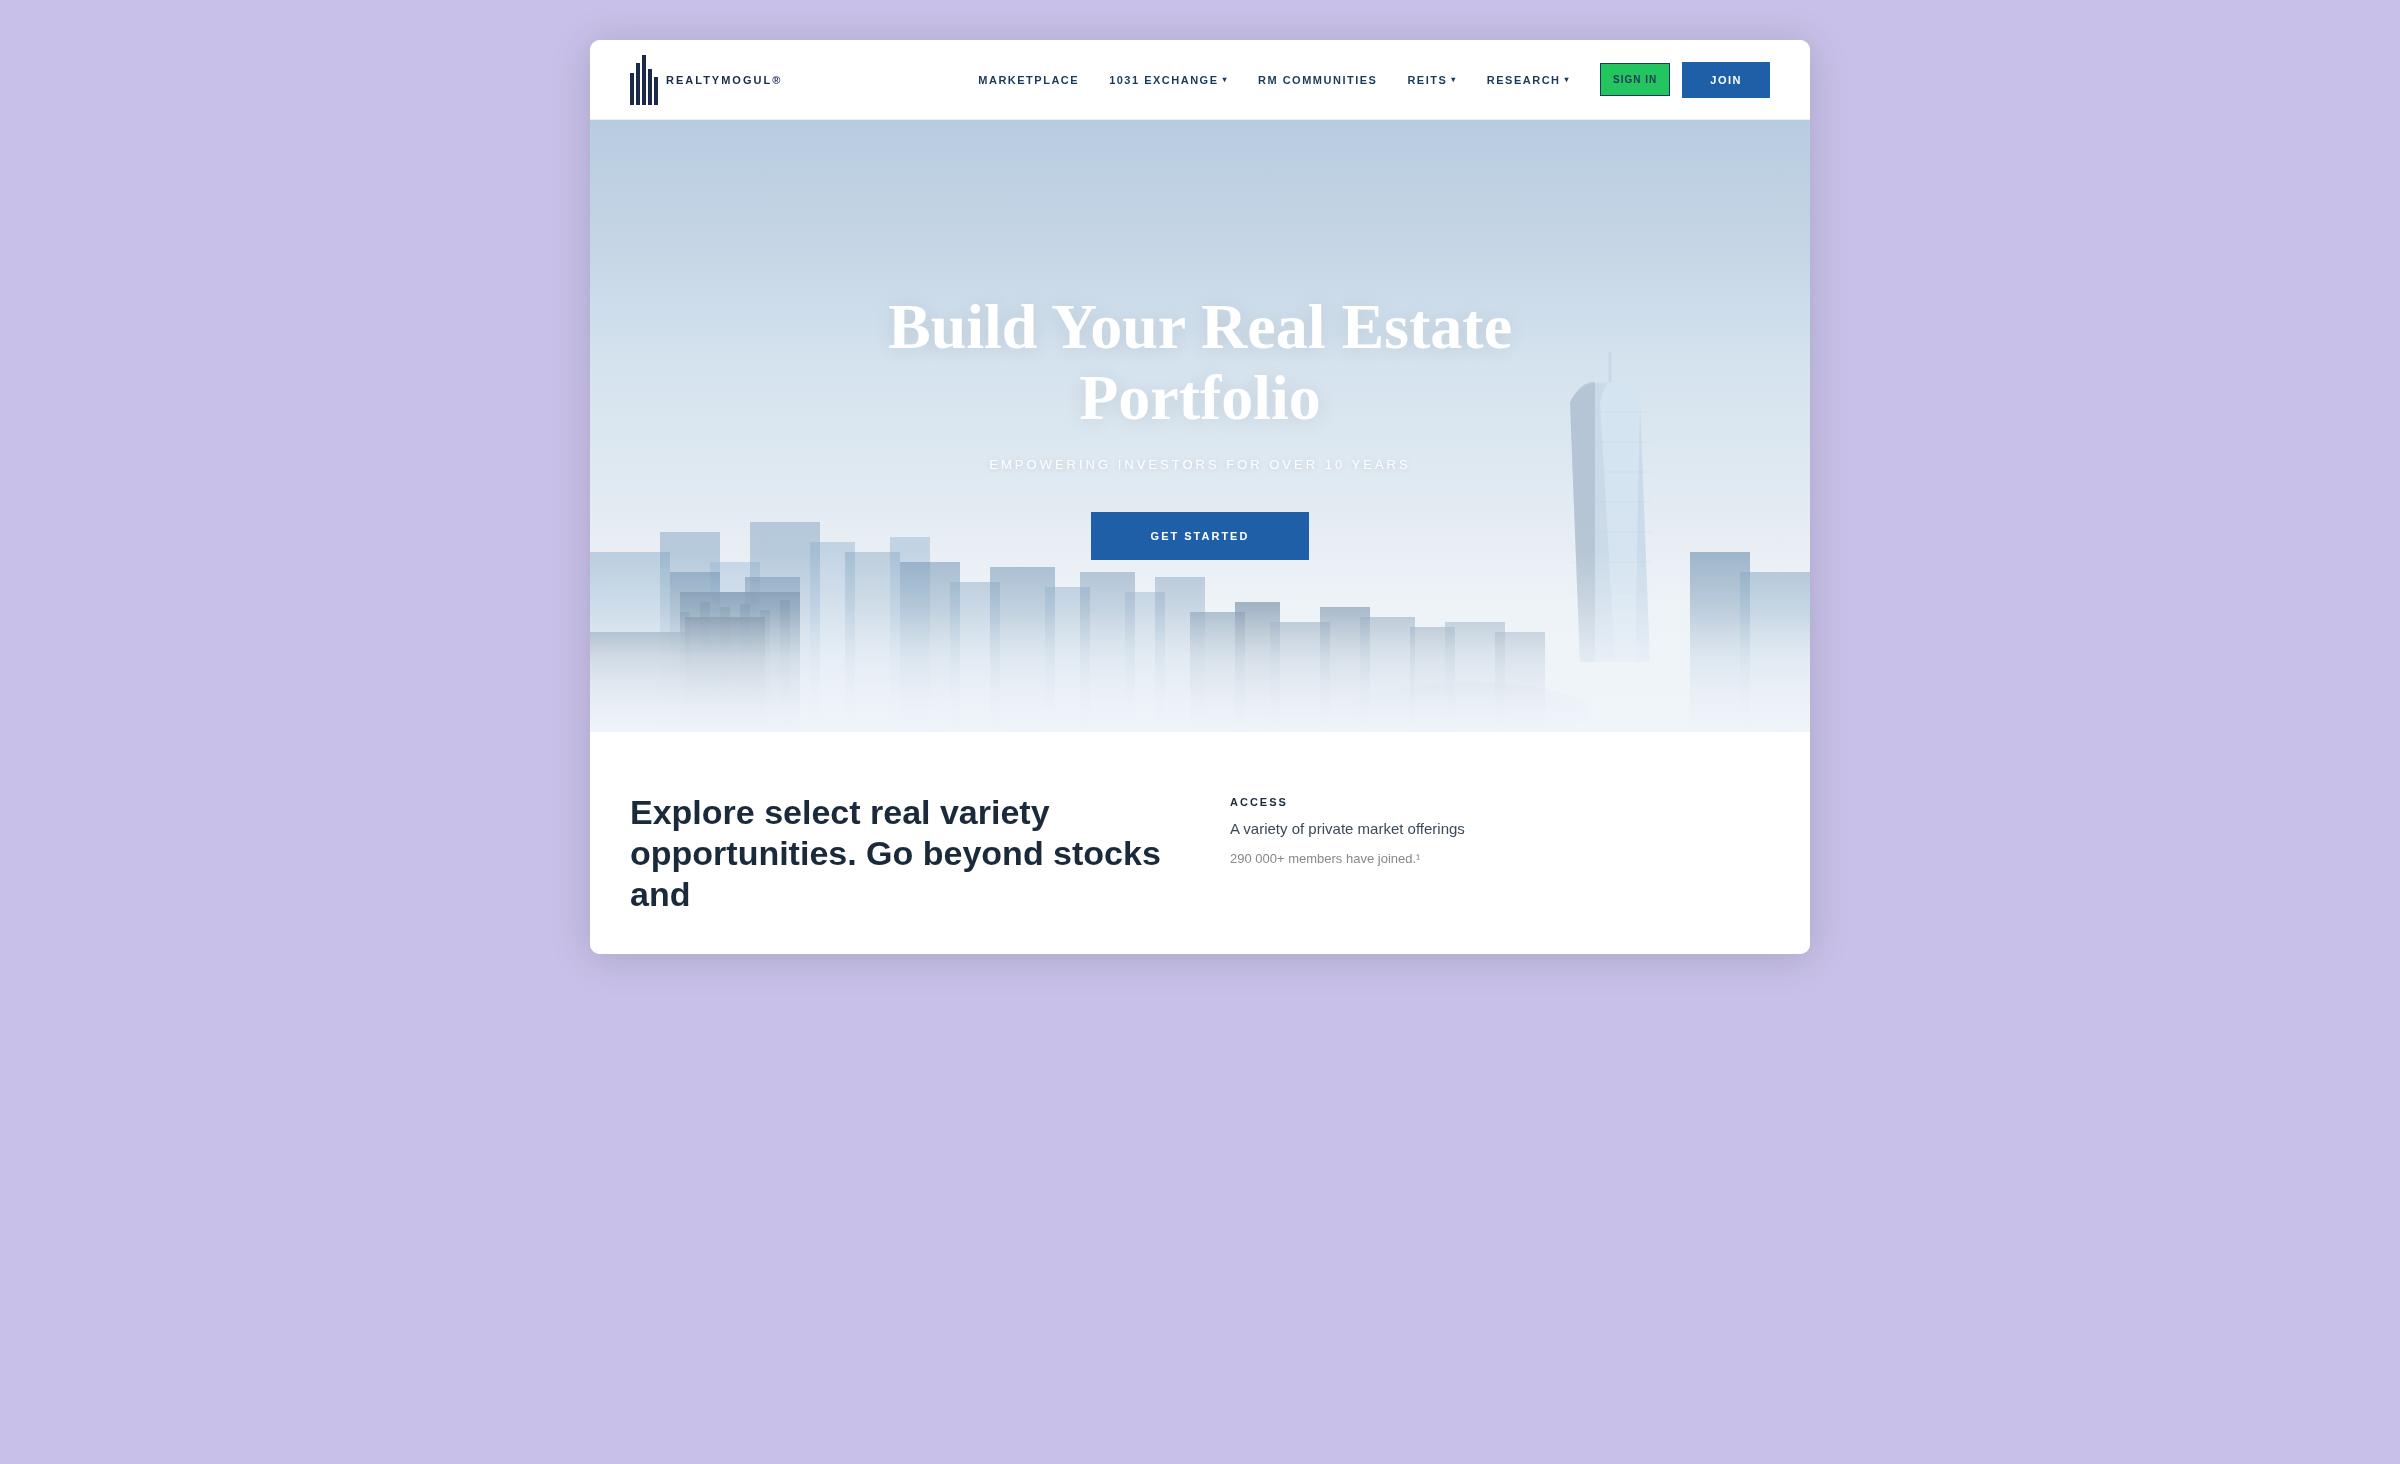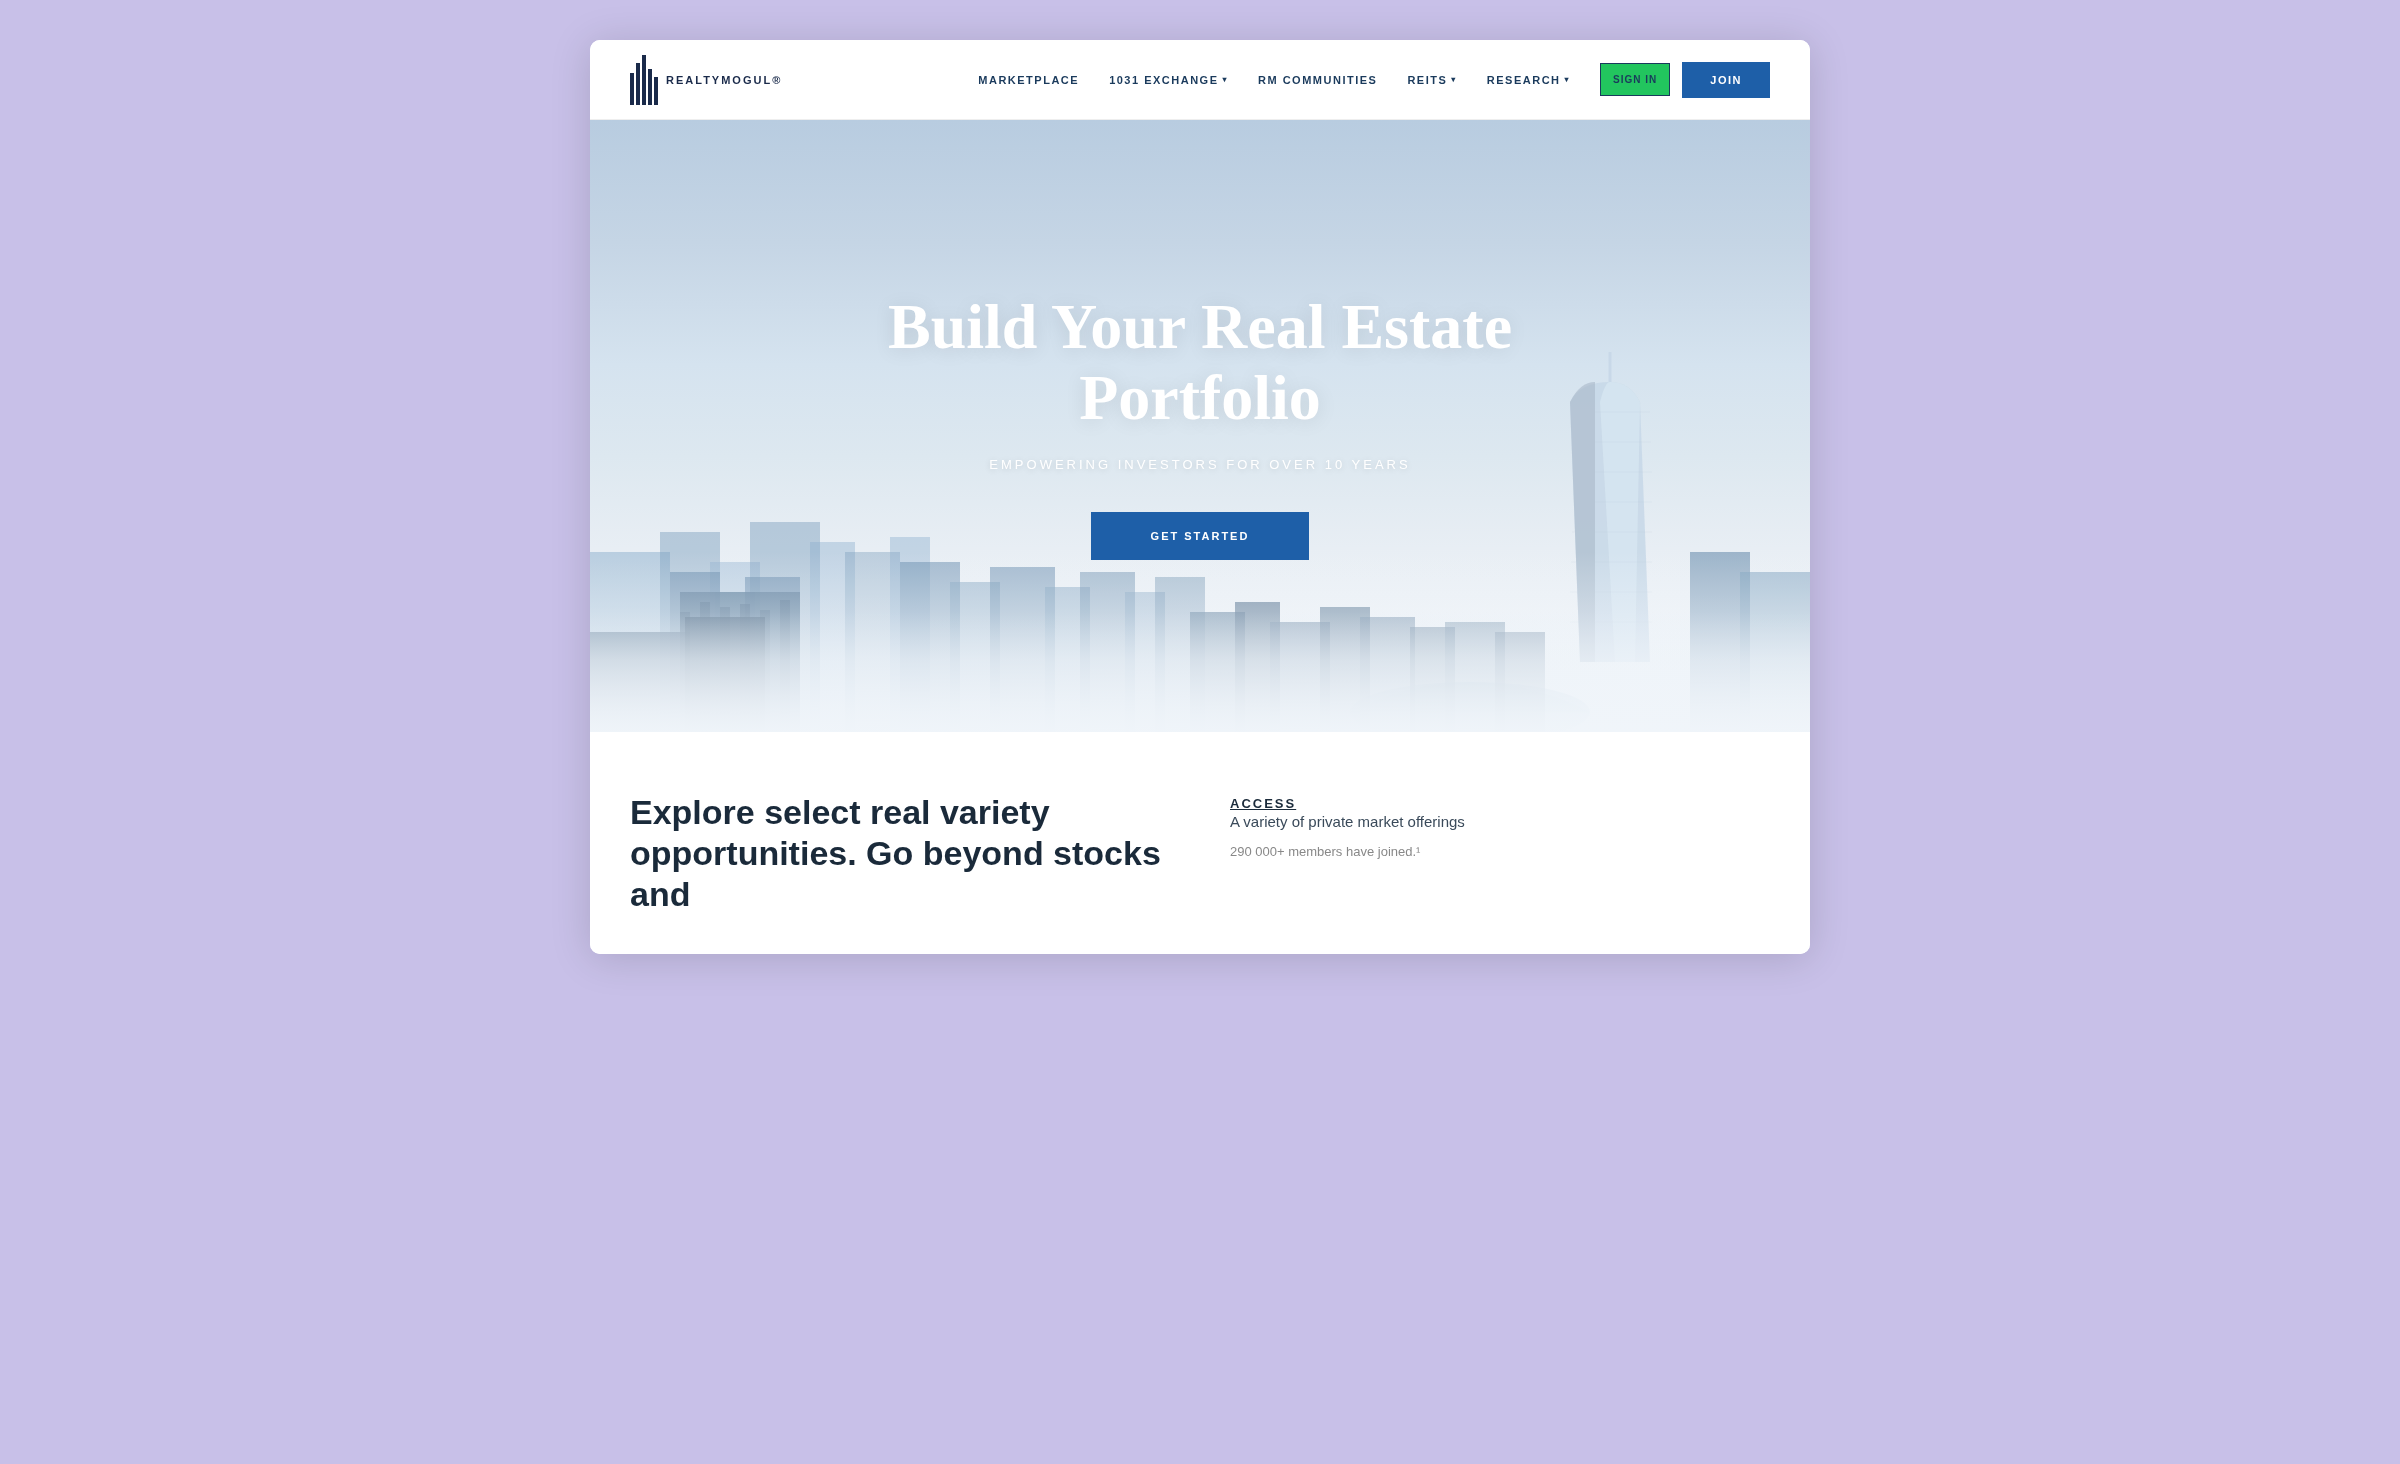--- a/index.html
+++ b/index.html
@@ -217,27 +217,26 @@
       color: #1a2a3a;
       line-height: 1.2;
     }
 
     .access-col {
       flex: 1;
       padding-top: 4px;
     }
 
     .access-label {
-      font-size: 13px;
+      font-size: 11px;
       font-weight: 700;
       letter-spacing: 2px;
       text-transform: uppercase;
       color: #1a2a3a;
-      margin-bottom: 2px;
-      text-decoration: underline;
+      margin-bottom: 12px;
     }
 
     .access-desc {
       font-size: 15px;
       color: #3a4a5a;
       margin-bottom: 14px;
     }
 
     .access-members {
       font-size: 13px;

